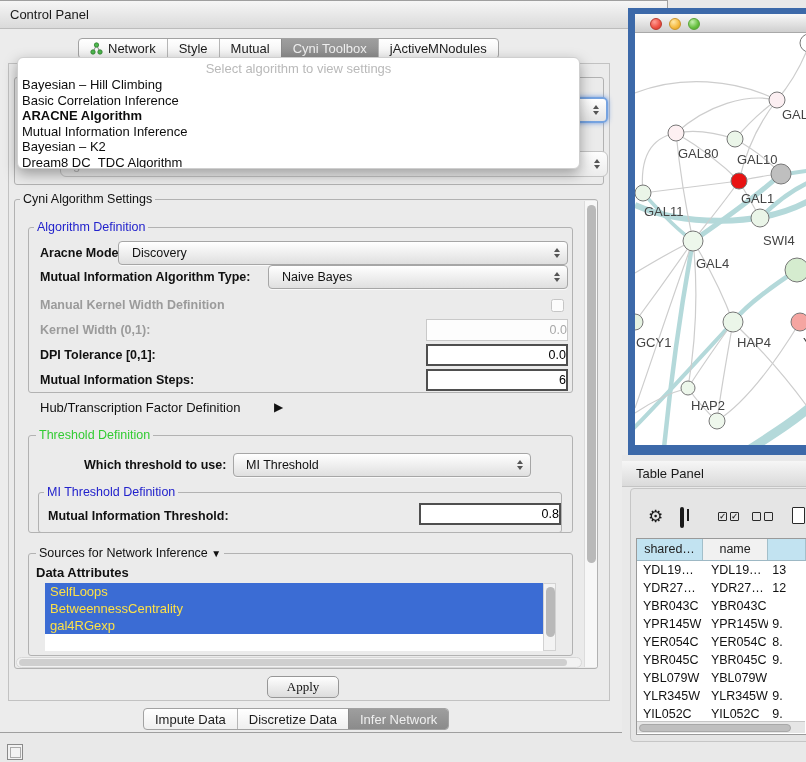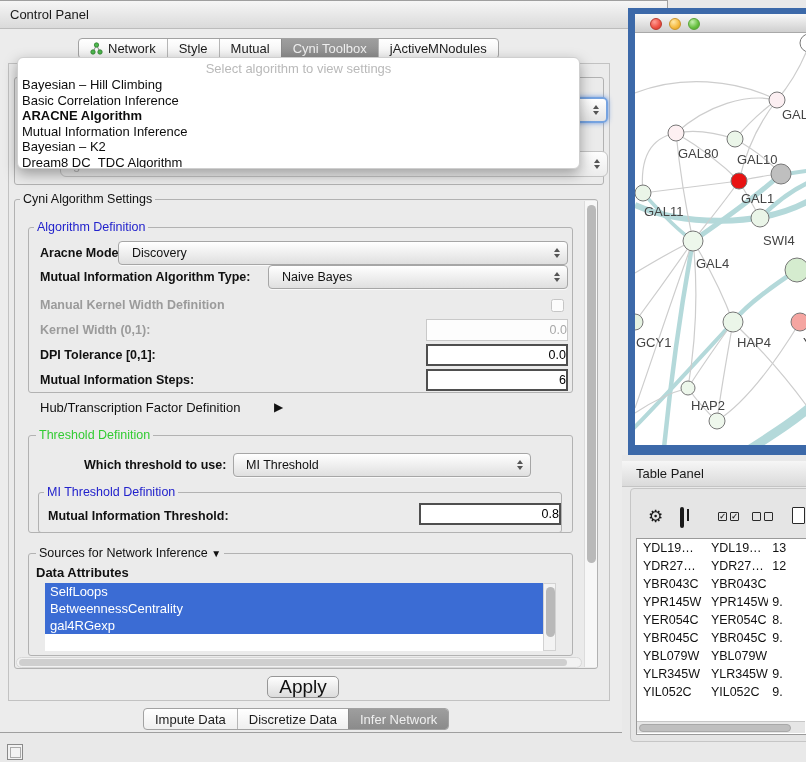--- a/index.html
+++ b/index.html
@@ -64,25 +64,25 @@
         display:flex; align-items:center; padding-left:12px; }
 
   
   .vscroll { position:absolute; background:#f7f7f7; border-left:1px solid #dcdcdc; }
   .vthumb { position:absolute; left:2px; width:9px; background:#b9b9b9; border-radius:5px; }
   .hscroll { position:absolute; height:11px; background:#f2f2f2; border:1px solid #d8d8d8; border-radius:6px; }
   .hthumb { position:absolute; top:1px; height:7px; background:#cfcfcf; border-radius:4px; }
 
   
   .attr-list { position:absolute; left:45px; top:582px; width:498px; height:68px; background:#fff; overflow:hidden; }
-  .attr-item { height:17px; line-height:17px; padding-left:5px; font-size:13px; color:#ffffff; background:#3b6cd4; white-space:nowrap; }
+  .attr-item { height:17px; line-height:17px; padding-left:5px; font-size:13px; color:#fde047; background:#3b6cd4; white-space:nowrap; }
 
   .apply-btn { position:absolute; left:267px; top:675px; width:72px; height:22px; border:1px solid #979797;
-        border-radius:5px; background:linear-gradient(#fefefe,#dcdcdc); font-size:19px; color:#111;
-        display:flex; align-items:center; justify-content:center; }
+        border-radius:5px; background:linear-gradient(#fefefe,#dcdcdc); font-size:13px; color:#111;
+        display:flex; align-items:center; justify-content:center;font-family:Liberation Serif, serif; }
 
   .resize-icon { position:absolute; left:7px; top:744px; width:16px; height:16px; border:1px solid #8a8a8a; background:#f2f2f2; }
   .resize-icon::after { content:""; position:absolute; left:2px; top:2px; width:9px; height:9px; border:1px solid #aaa; }
 
   
   .netwin { position:absolute; left:628px; top:8px; width:184px; height:447px; background:#3c69a9; }
   .net-titlebar { position:absolute; left:7px; top:6px; width:177px; height:19px;
         background:linear-gradient(#f8f8f8,#cfcfcf); border-bottom:1px solid #a9a9a9; }
   .light { position:absolute; top:3.5px; width:12px; height:12px; border-radius:50%; }
   .light.red { left:15px; background:radial-gradient(circle at 35% 30%, #ff9d94, #ee4e42 60%, #c93a2f); border:1px solid #b9372c;}
@@ -370,20 +370,25 @@
     <span class="cb">✓</span>
     <span class="cb">✓</span>
   </span>
   <span class="tp-toolbar-icon cb-pair" style="left:752px; top:512px;">
     <span class="cb"></span>
     <span class="cb"></span>
   </span>
   <span class="tp-toolbar-icon doc-icon" style="left:792px; top:507px;"></span>
 
   <div class="ytable">
+    <div class="thead">
+        <div class="th" style="width: 77px; background: rgb(194, 227, 241);">shared…</div>
+        <div class="th" style="width: 76px; background: rgb(241, 241, 241);">name</div>
+        <div class="th" style="width: 44px; background: rgb(194, 227, 241);"></div>
+      </div>
     <div class="tbody">
         <div class="tr">
           <div class="td" style="width: 77px; padding-left: 6px;">YDL19…</div>
           <div class="td" style="width: 76px; padding-left: 8px;">YDL19…</div>
           <div class="td" style="width: 44px; padding-left: 4px;">13</div>
         </div>
         <div class="tr">
           <div class="td" style="width: 77px; padding-left: 6px;">YDR27…</div>
           <div class="td" style="width: 76px; padding-left: 8px;">YDR27…</div>
           <div class="td" style="width: 44px; padding-left: 4px;">12</div>

